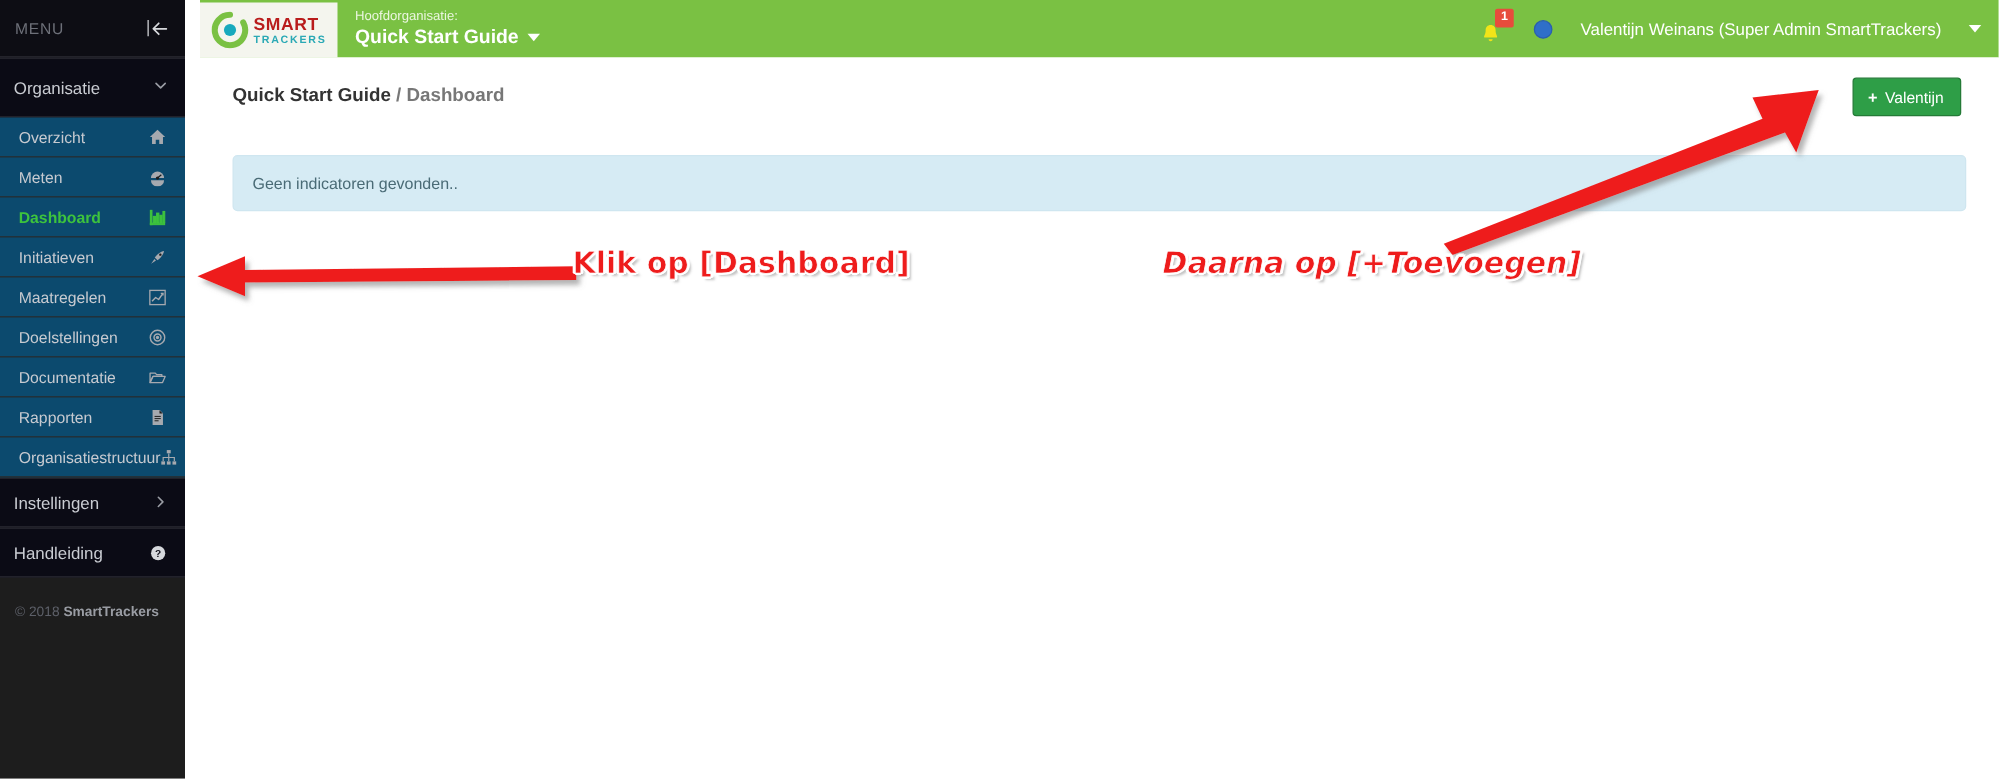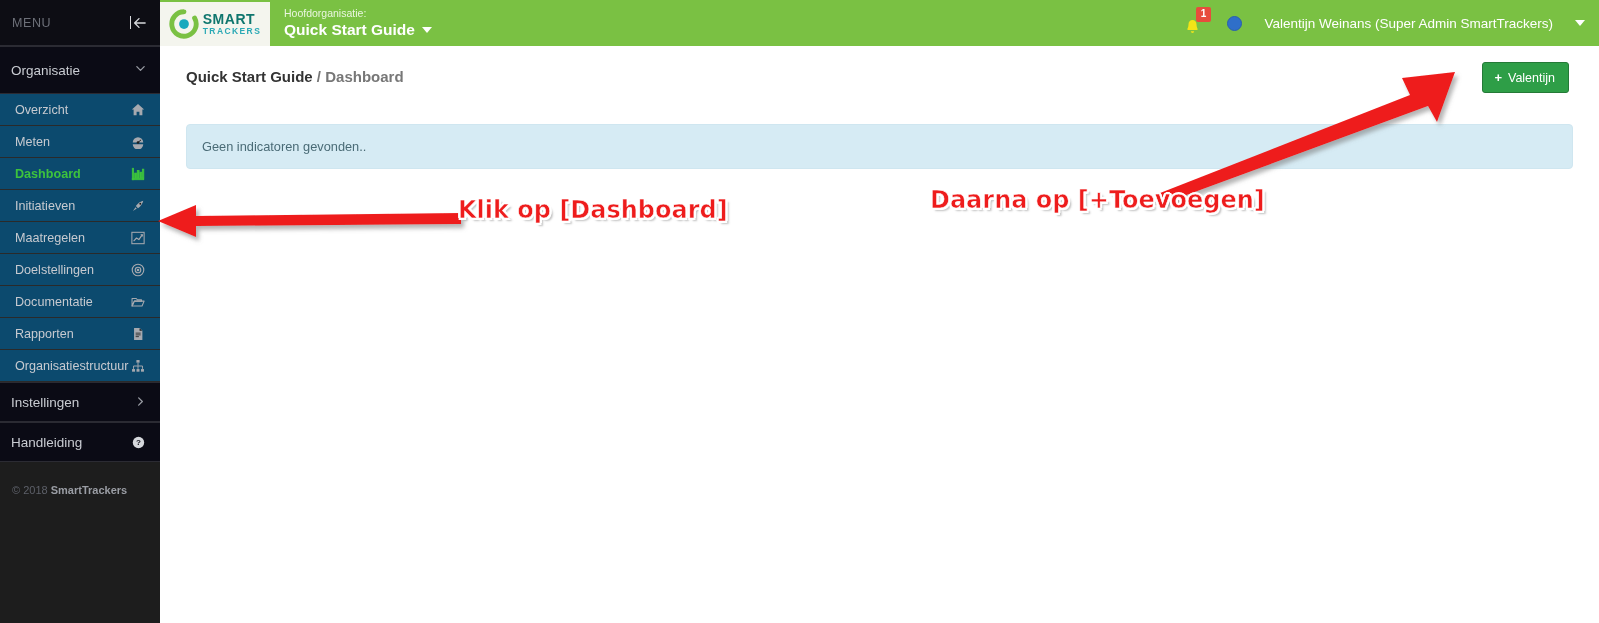--- a/index.html
+++ b/index.html
@@ -7,21 +7,21 @@
     width: 1599px; height: 623px;
     font-family: "Liberation Sans", sans-serif;
     background: #ffffff;
     overflow: hidden;
   }
   #app { position: relative; width: 1599px; height: 623px; }
 
   
   #sidebar {
     position: absolute; left: 0; top: 0;
-    width: 160px; height: 623px;
+    width: 148px; height: 623px;
     background: #1d1d1d;
     z-index: 5;
   }
   .menu-head {
     height: 46px; background: #0d0d14;
     display: flex; align-items: center; justify-content: space-between;
     padding: 0 14px 0 12px;
     border-bottom: 1px solid #2b2b33;
   }
   .menu-head-label {
@@ -73,21 +73,21 @@
     position: absolute; left: 160px; top: 0; width: 1439px; height: 46px;
     background: #7ac143; display: flex; align-items: center;
   }
   .logo-box {
     width: 110px; height: 44px; background: #f4f5ee;
     display: flex; align-items: center; justify-content: center; gap: 4px;
     margin-top: 1px;
   }
   .logo-mark { width: 30px; height: 30px; }
   .logo-text { line-height: 1; }
-  .logo-text .l1 { font-size: 14px; font-weight: bold; color: #0f766e; letter-spacing: .5px; display:block; }
+  .logo-text .l1 { font-size: 14px; font-weight: bold; color: #b91c1c; letter-spacing: .5px; display:block; }
   .logo-text .l2 { font-size: 8.5px; font-weight: bold; color: #2aa9b5; letter-spacing: 1.4px; display:block; margin-top:1px;}
 
   .org-block { margin-left: 14px; color: #ffffff; line-height: 1.15; }
   .org-label { font-size: 10.5px; color: #eaf6df; }
   .org-name { font-size: 15.5px; font-weight: bold; color: #ffffff; display: flex; align-items: center; gap: 7px; margin-top:2px;}
   .caret-down { width: 0; height: 0; border-left: 5px solid transparent; border-right: 5px solid transparent; border-top: 6px solid #ffffff; display:inline-block; }
 
   .topbar-right { margin-left: auto; display: flex; align-items: center; padding-right: 14px; gap: 22px; }
   .bell-wrap { position: relative; width: 26px; height: 28px; display:flex; align-items:flex-end; justify-content:center;}
   .bell-badge {
@@ -131,21 +131,21 @@
     font-size: 24px;
     color: #ee1c1c;
     white-space: nowrap;
     -webkit-text-stroke: 0.6px #ffffff;
     text-shadow:
       2px 0 0 #fff, -2px 0 0 #fff, 0 2px 0 #fff, 0 -2px 0 #fff,
       1.5px 1.5px 0 #fff, -1.5px 1.5px 0 #fff, 1.5px -1.5px 0 #fff, -1.5px -1.5px 0 #fff,
       3px 3px 2px rgba(120,120,120,.45);
   }
   #t-klik { left: 458px; top: 196px; }
-  #t-daarna { left: 930px; top: 186px; }
+  #t-daarna { left: 930px; top: 196px; font-style: italic; }
 </style>
 </head>
 <body>
 
 <div id="app">
 
   <div id="sidebar">
 
     <div class="menu-head">
       <span class="menu-head-label">MENU</span>

